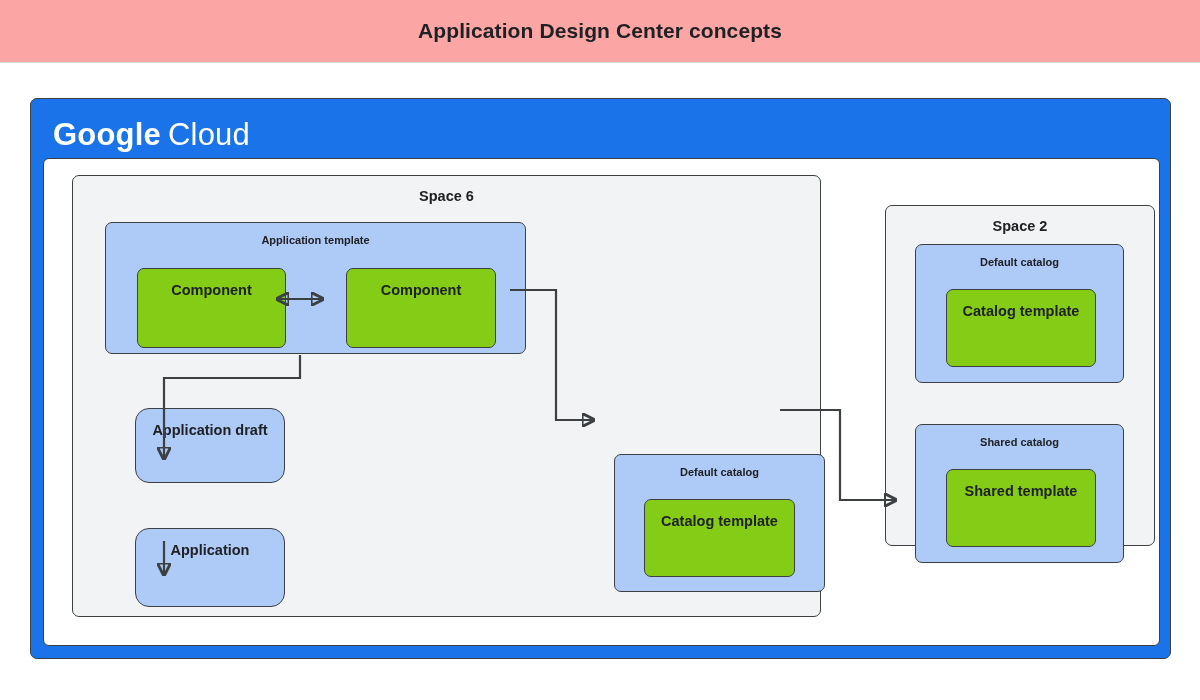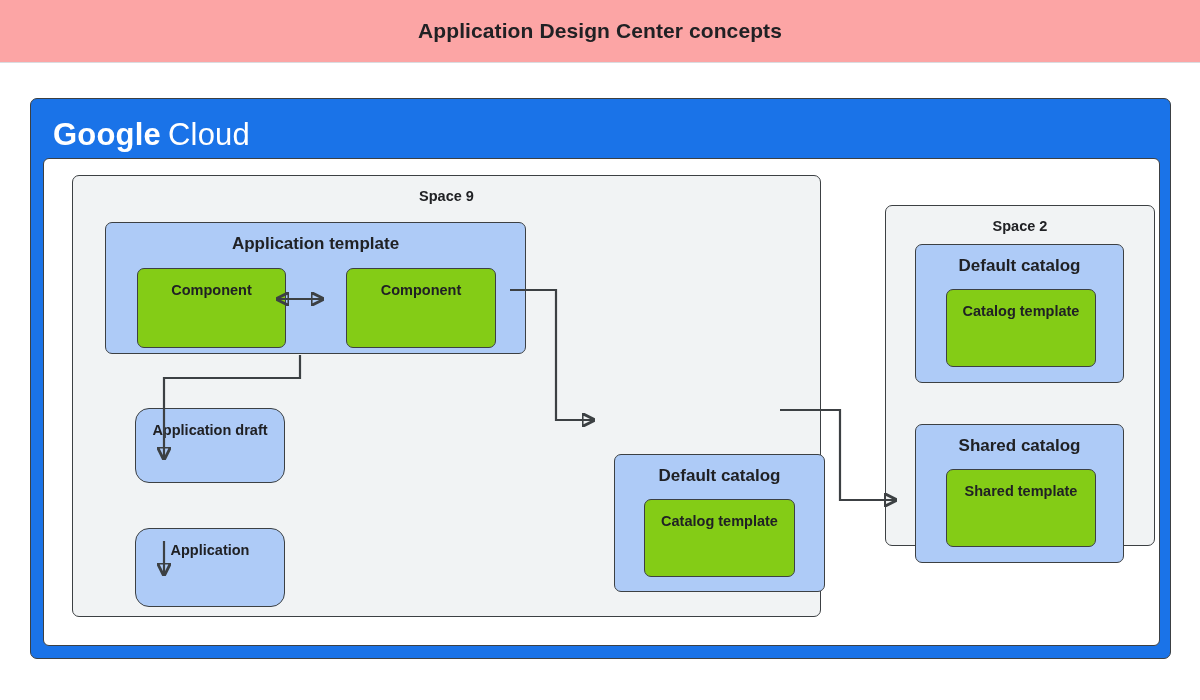--- a/index.html
+++ b/index.html
@@ -94,21 +94,21 @@
   
   .blue-box {
     background: #aecbf7;
     border: 1.6px solid #3c4043;
     border-radius: 7px;
   }
   .blue-label {
     position: absolute;
     top: 11px; left: 0; right: 0;
     text-align: center;
-    font-size: 17px;
+    font-size: 11px;
     font-weight: bold;
     color: #202124;
   }
 
   
   .blue-node {
     background: #aecbf7;
     border: 1.6px solid #3c4043;
     border-radius: 14px;
   }
@@ -173,21 +173,21 @@
 
 <div id="canvas">
 
   <div id="gcp-frame" class="box">
 
     <div id="gcp-logo"><span class="g-bold">Google</span><span class="g-light" style="margin-left:7px;">Cloud</span></div>
 
     <div id="gcp-inner" class="box">
 
       <div id="space1" class="box space">
-        <div class="space-label">Space 9</div>
+        <div class="space-label">Space 6</div>
 
         <div id="app-template" class="box blue-box">
           <div class="blue-label">Application template</div>
 
           <div id="component-1" class="box grey-box">
             <div class="grey-label">Component</div>
           </div>
 
           <div id="component-2" class="box grey-box">
             <div class="grey-label">Component</div>

